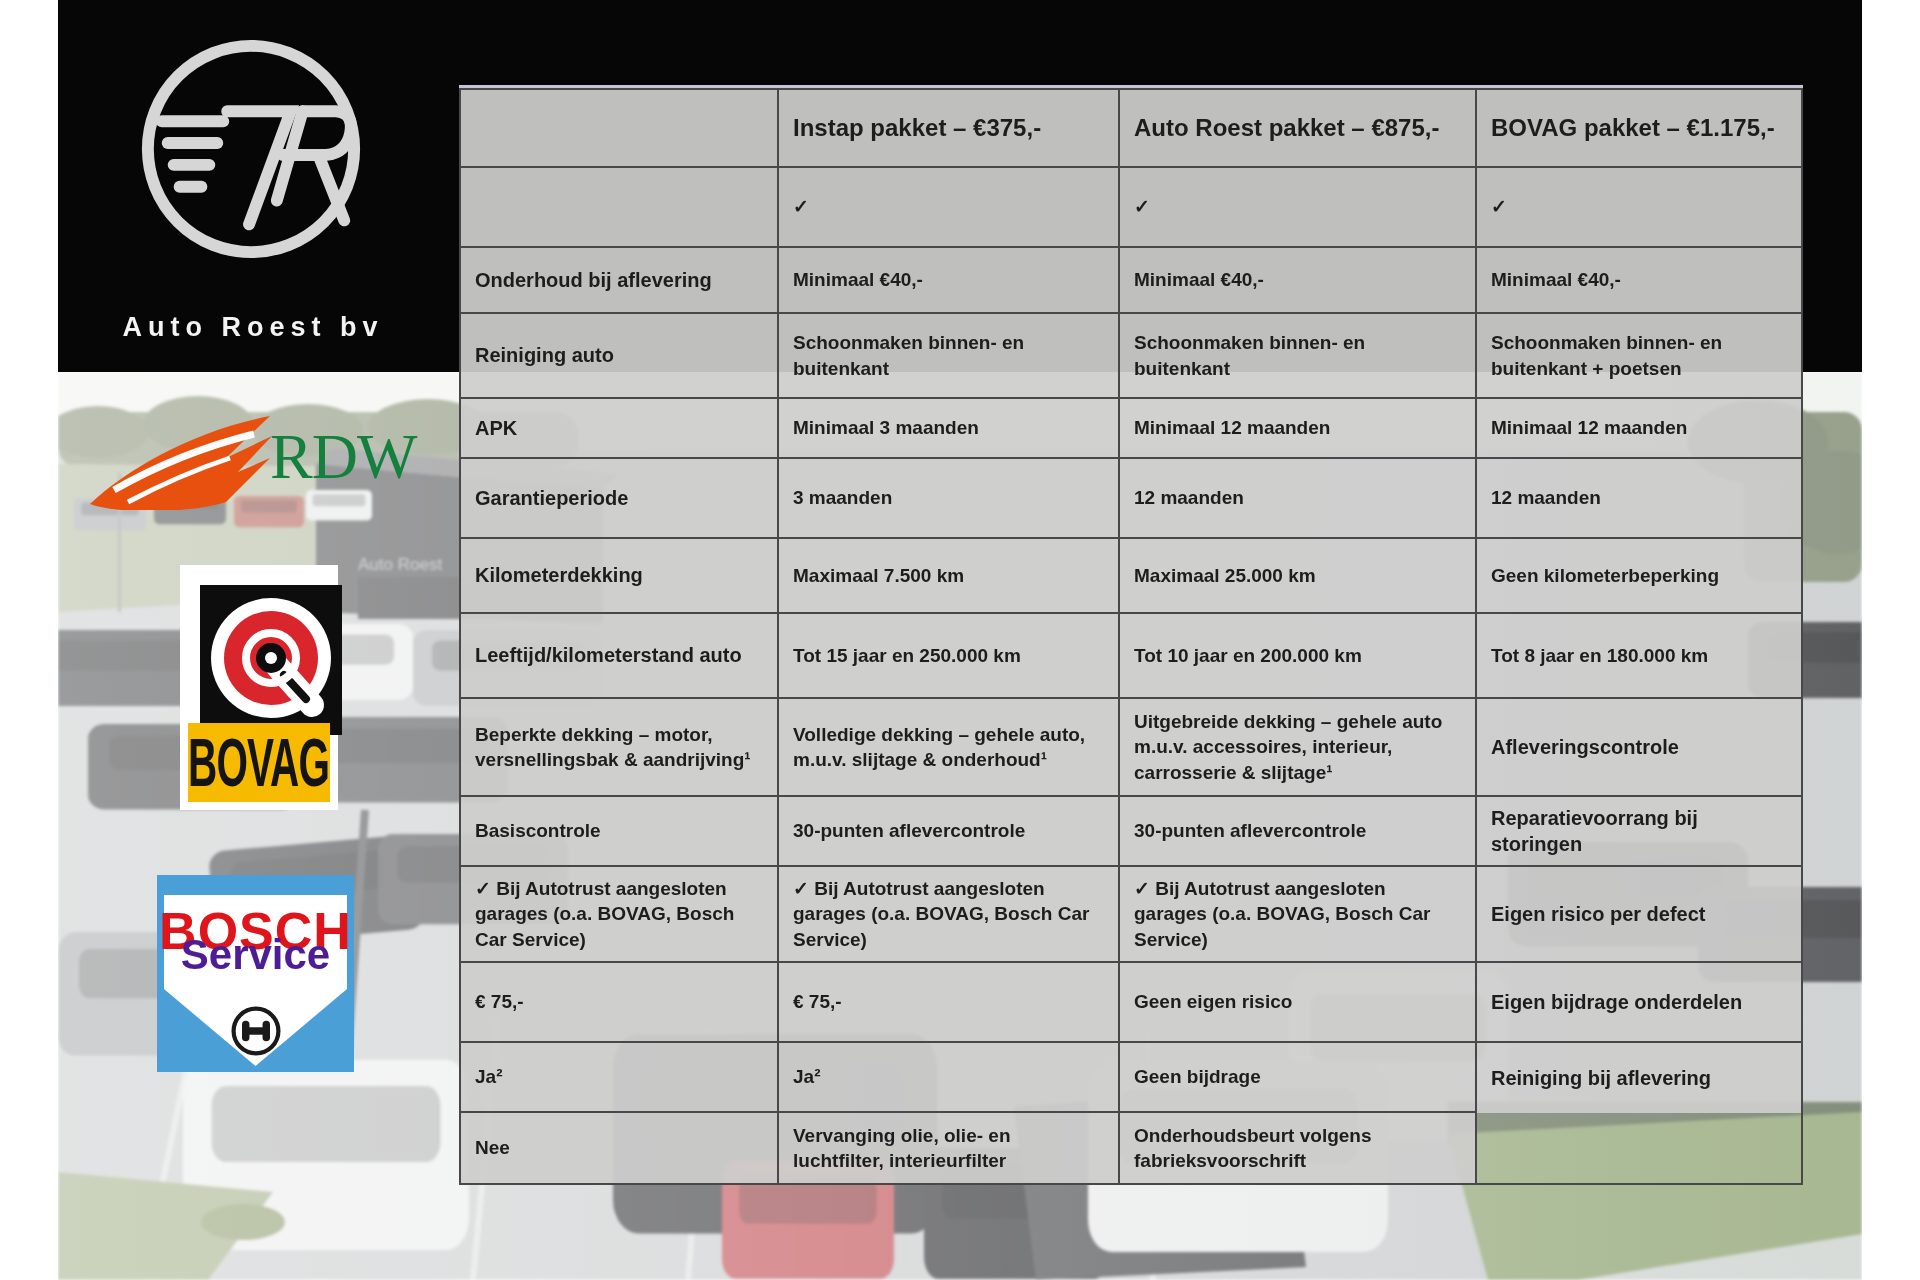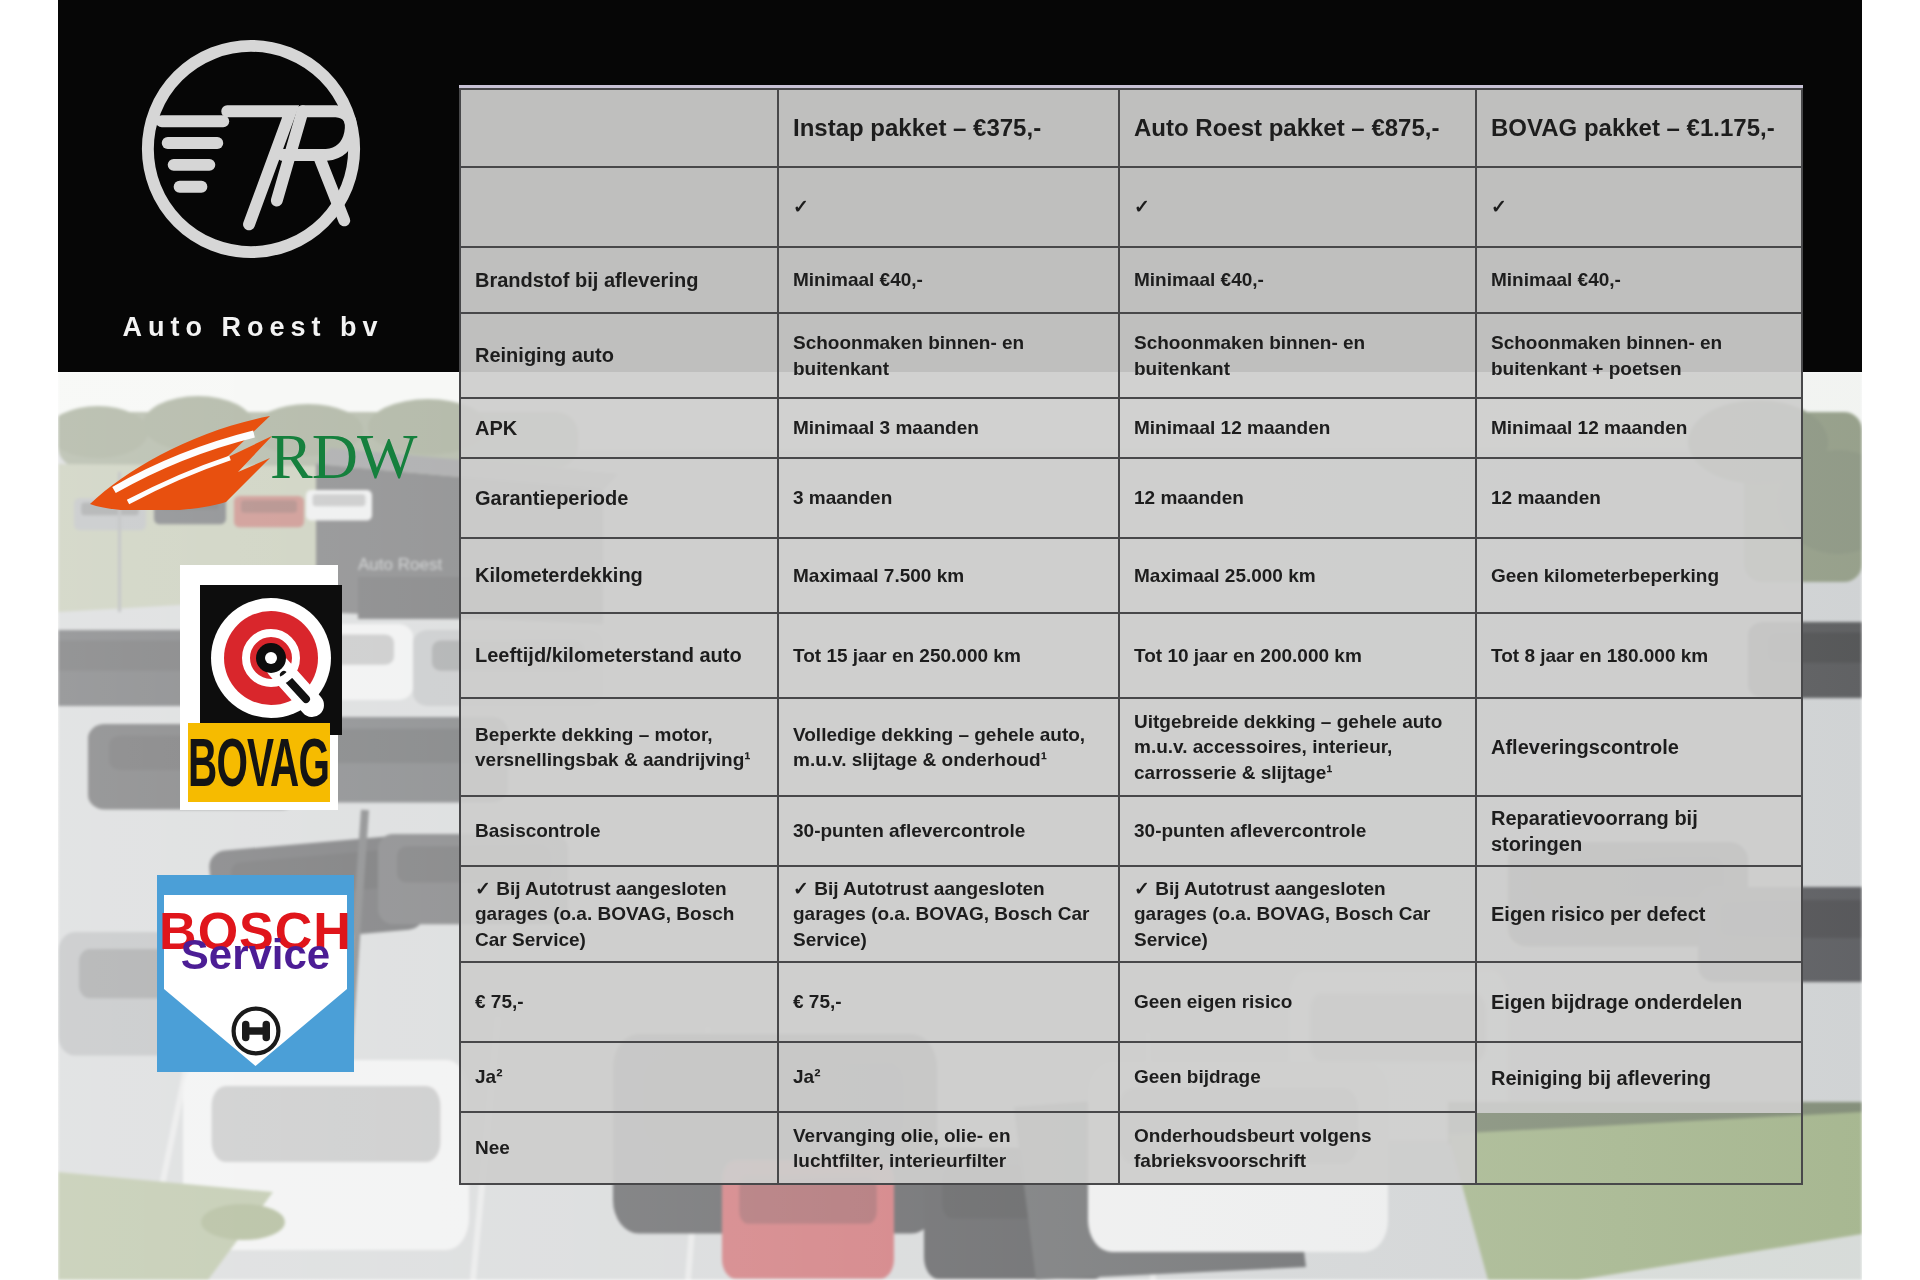--- a/index.html
+++ b/index.html
@@ -177,21 +177,21 @@
   <div class="accent"></div>
   <div class="pkg" style="grid-template-rows: 78px 80px 66px 85px 60px 80px 75px 85px 98px 70px 96px 80px 70px 70px;">
       <div class="cell head"></div>
       <div class="cell head">Instap pakket – €375,-</div>
       <div class="cell head">Auto Roest pakket – €875,-</div>
       <div class="cell head">BOVAG pakket – €1.175,-</div>
       <div class="cell label"></div>
       <div class="cell val">✓</div>
       <div class="cell val">✓</div>
       <div class="cell val">✓</div>
-      <div class="cell label">Brandstof bij aflevering</div>
+      <div class="cell label">Onderhoud bij aflevering</div>
       <div class="cell val">Minimaal €40,-</div>
       <div class="cell val">Minimaal €40,-</div>
       <div class="cell val">Minimaal €40,-</div>
       <div class="cell label">Reiniging auto</div>
       <div class="cell val">Schoonmaken binnen- en buitenkant</div>
       <div class="cell val">Schoonmaken binnen- en buitenkant</div>
       <div class="cell val">Schoonmaken binnen- en buitenkant + poetsen</div>
       <div class="cell label">APK</div>
       <div class="cell val">Minimaal 3 maanden</div>
       <div class="cell val">Minimaal 12 maanden</div>

